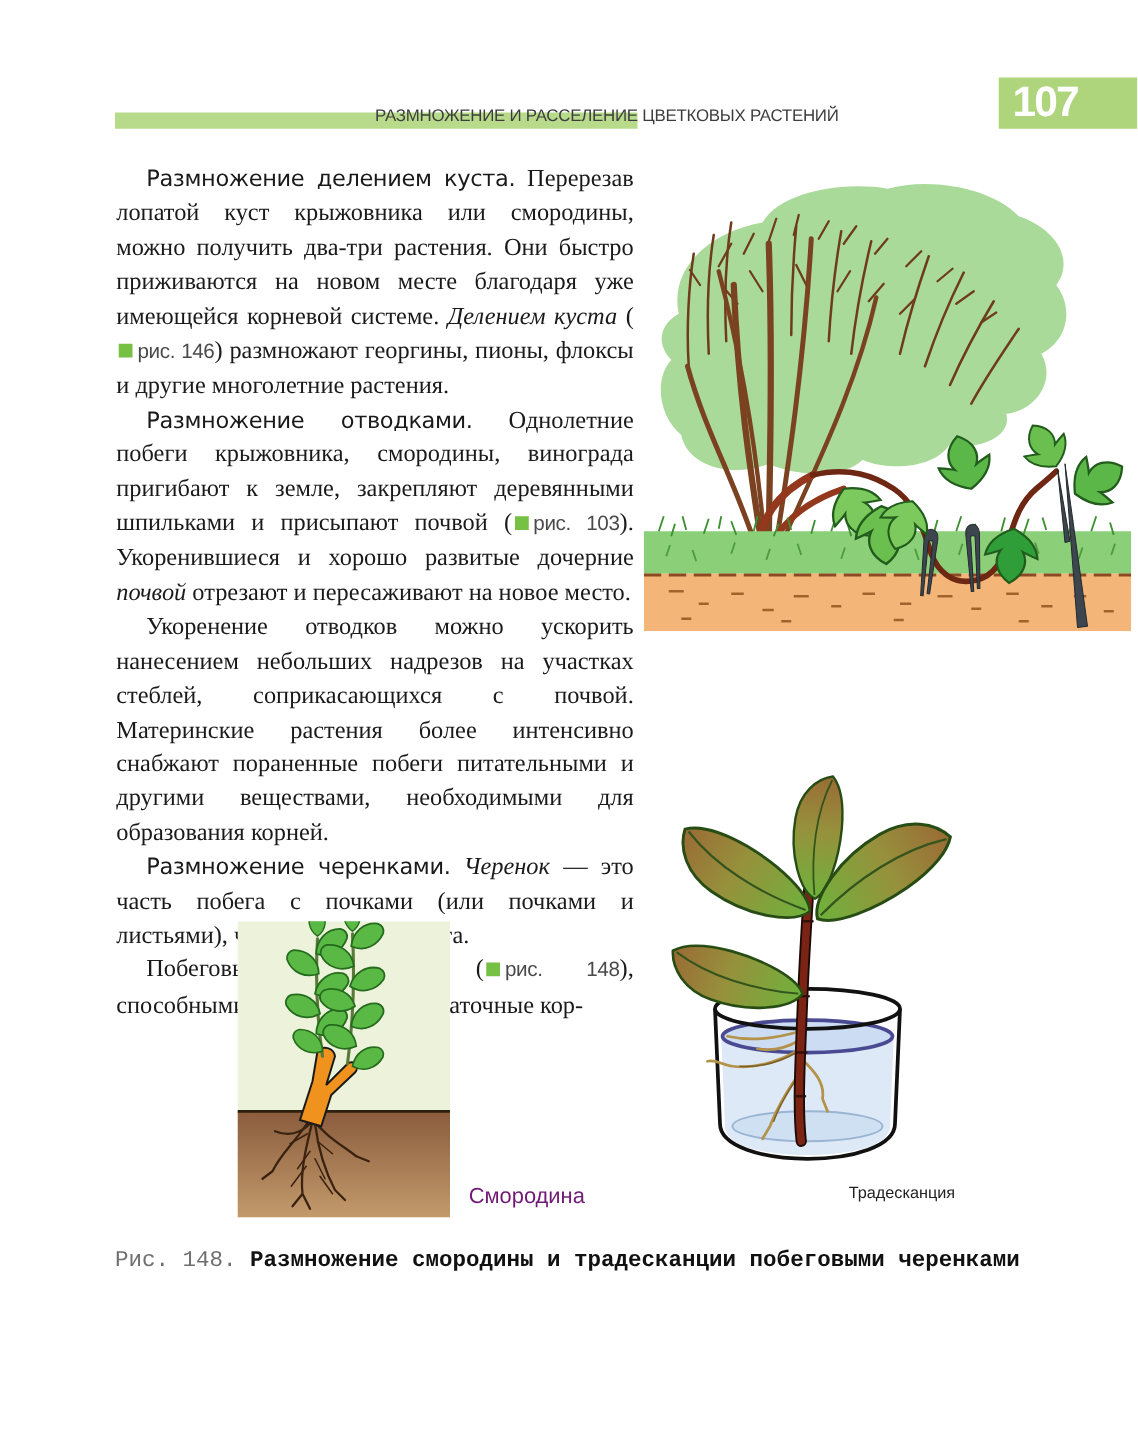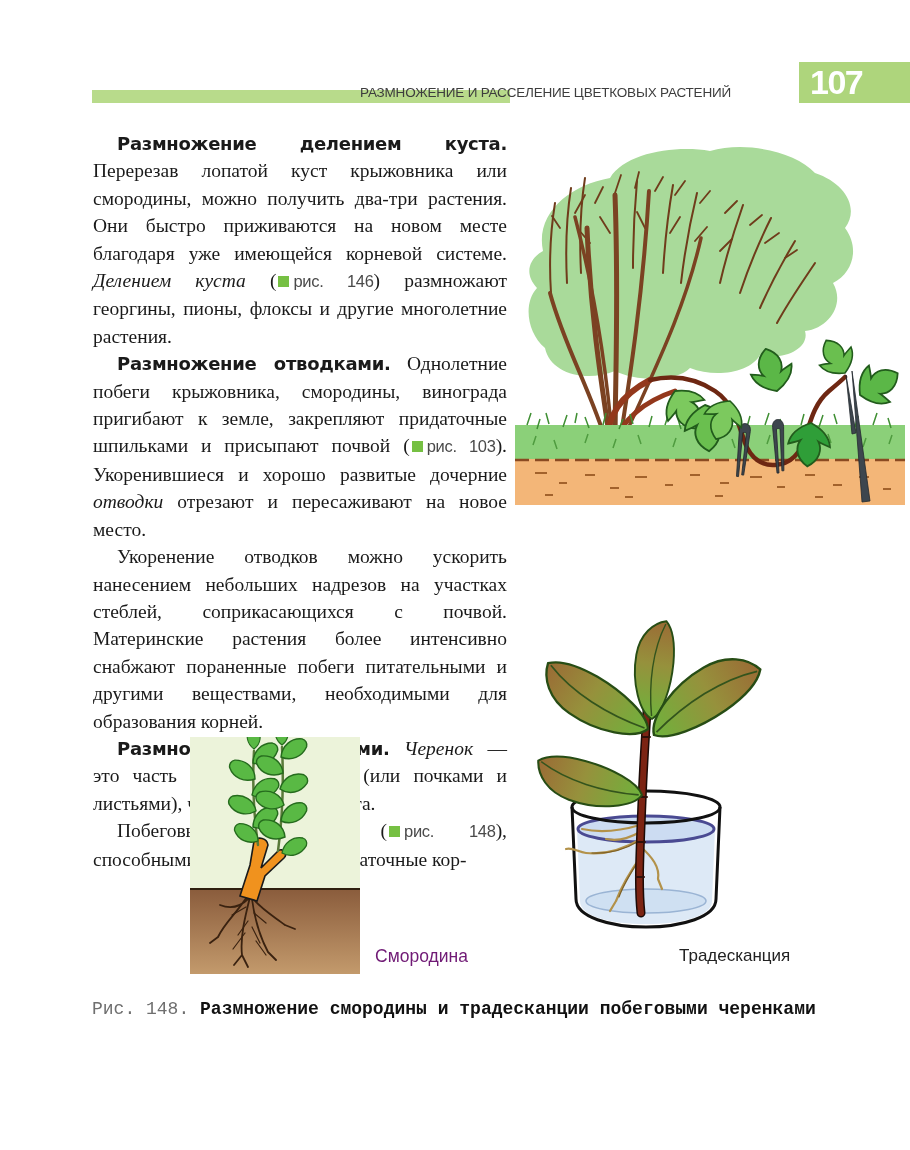--- a/index.html
+++ b/index.html
@@ -5,66 +5,66 @@
   :root{
     --header-green:#b8db8b;
     --badge-green:#aed57c;
     --marker-green:#76c043;
   }
   html,body{margin:0;padding:0;background:#ffffff;}
   .page{position:relative;width:910px;height:1150px;background:#ffffff;overflow:hidden;
         font-family:"Liberation Serif",serif;color:#1a1a1a;}
   
   .green-bar{position:absolute;left:92px;top:90px;width:418px;height:13px;background:var(--header-green);}
-  .running-head{position:absolute;left:300px;top:85px;width:491px;text-align:center;
+  .running-head{position:absolute;left:300px;top:85px;width:491px;text-align:left;
         font-family:"Liberation Sans",sans-serif;font-size:13.5px;letter-spacing:-0.2px;color:#3d3d3d;}
   .page-badge{position:absolute;left:799px;top:62px;width:111px;height:41px;background:var(--badge-green);}
   .page-badge span{position:absolute;left:11px;top:1px;font-family:"Liberation Sans",sans-serif;
         font-weight:bold;font-size:34px;letter-spacing:-1.5px;color:#ffffff;}
   
   .text-col{position:absolute;left:93px;top:130px;width:414px;
         font-size:19.5px;line-height:27.4px;text-align:justify;}
   .text-col p{margin:0;text-indent:24px;}
-  .lead{font-family:"DejaVu Sans",sans-serif;font-weight:bold;font-size:18px;letter-spacing:-0.3px;}
+  .lead{font-family:"DejaVu Sans",sans-serif;font-weight:normal;font-size:18px;letter-spacing:-0.3px;}
   .it{font-style:italic;}
   .ref{font-family:"Liberation Sans",sans-serif;font-size:16.5px;color:#4a4a4a;letter-spacing:-0.3px;}
   .sq{display:inline-block;width:11px;height:11px;background:var(--marker-green);
       margin:0 4px 0 2px;vertical-align:0;}
   
   .fig147{position:absolute;left:515px;top:133px;}
   .cap147{position:absolute;left:537px;top:514px;width:270px;
         font-family:"Liberation Sans",sans-serif;font-size:17.5px;line-height:23px;}
   .cap-label{color:#6f6f6f;}
   .cap-title{font-weight:bold;color:#111;}
   .fig-smorodina{position:absolute;left:190px;top:737px;}
   .fig-tradescantia{position:absolute;left:520px;top:617px;}
   .label-smorodina{position:absolute;left:375px;top:946px;
         font-family:"Liberation Sans",sans-serif;font-size:17.5px;color:#701a75;}
   .label-tradescantia{position:absolute;left:679px;top:946px;
-        font-family:"Liberation Sans",sans-serif;font-size:17px;color:#222;}
+        font-family:"Liberation Sans",sans-serif;font-size:13px;color:#222;}
   .cap148{position:absolute;left:92px;top:999px;width:760px;
         font-family:Liberation Mono, monospace;font-size:18px;}
 </style>
 </head>
 <body>
 
 <div class="page">
 
   <div class="green-bar"></div>
   <div class="running-head">РАЗМНОЖЕНИЕ И РАССЕЛЕНИЕ ЦВЕТКОВЫХ РАСТЕНИЙ</div>
   <div class="page-badge">
     <span>107</span>
   </div>
 
   <div class="text-col">
     <p>
       <span class="lead">Размножение делением куста.</span><span> Перерезав лопатой куст крыжовника или смородины, можно получить два-три растения. Они быстро приживаются на новом месте благодаря уже имеющейся корневой системе. </span><span class="it">Делением куста</span><span> (</span><span class="sq"></span><span class="ref">рис. 146</span><span>) размножают георгины, пионы, флоксы и другие многолетние растения.</span>
     </p>
     <p>
-      <span class="lead">Размножение отводками.</span><span> Однолетние побеги крыжовника, смородины, винограда пригибают к земле, закрепляют придаточные шпильками и присыпают почвой (</span><span class="sq"></span><span class="ref">рис. 103</span><span>). Укоренившиеся и хорошо развитые дочерние </span><span class="it">отводки</span><span> отрезают и пересаживают на новое место.</span>
+      <span class="lead">Размножение отводками.</span><span> Однолетние побеги крыжовника, смородины, винограда пригибают к земле, закрепляют деревянными шпильками и присыпают почвой (</span><span class="sq"></span><span class="ref">рис. 103</span><span>). Укоренившиеся и хорошо развитые дочерние </span><span class="it">почвой</span><span> отрезают и пересаживают на новое место.</span>
     </p>
     <p>
       <span>Укоренение отводков можно ускорить нанесением небольших надрезов на участках стеблей, соприкасающихся с почвой. Материнские растения более интенсивно снабжают пораненные побеги питательными и другими веществами, необходимыми для образования корней.</span>
     </p>
     <p>
       <span class="lead">Размножение черенками.</span><span class="it"> Черенок</span><span> — это часть побега с почками (или почками и листьями), часть корня или листа.</span>
     </p>
     <p>
       <span>Побеговыми черенками (</span><span class="sq"></span><span class="ref">рис. 148</span><span>), способными образовывать придаточные кор-</span>
     </p>

